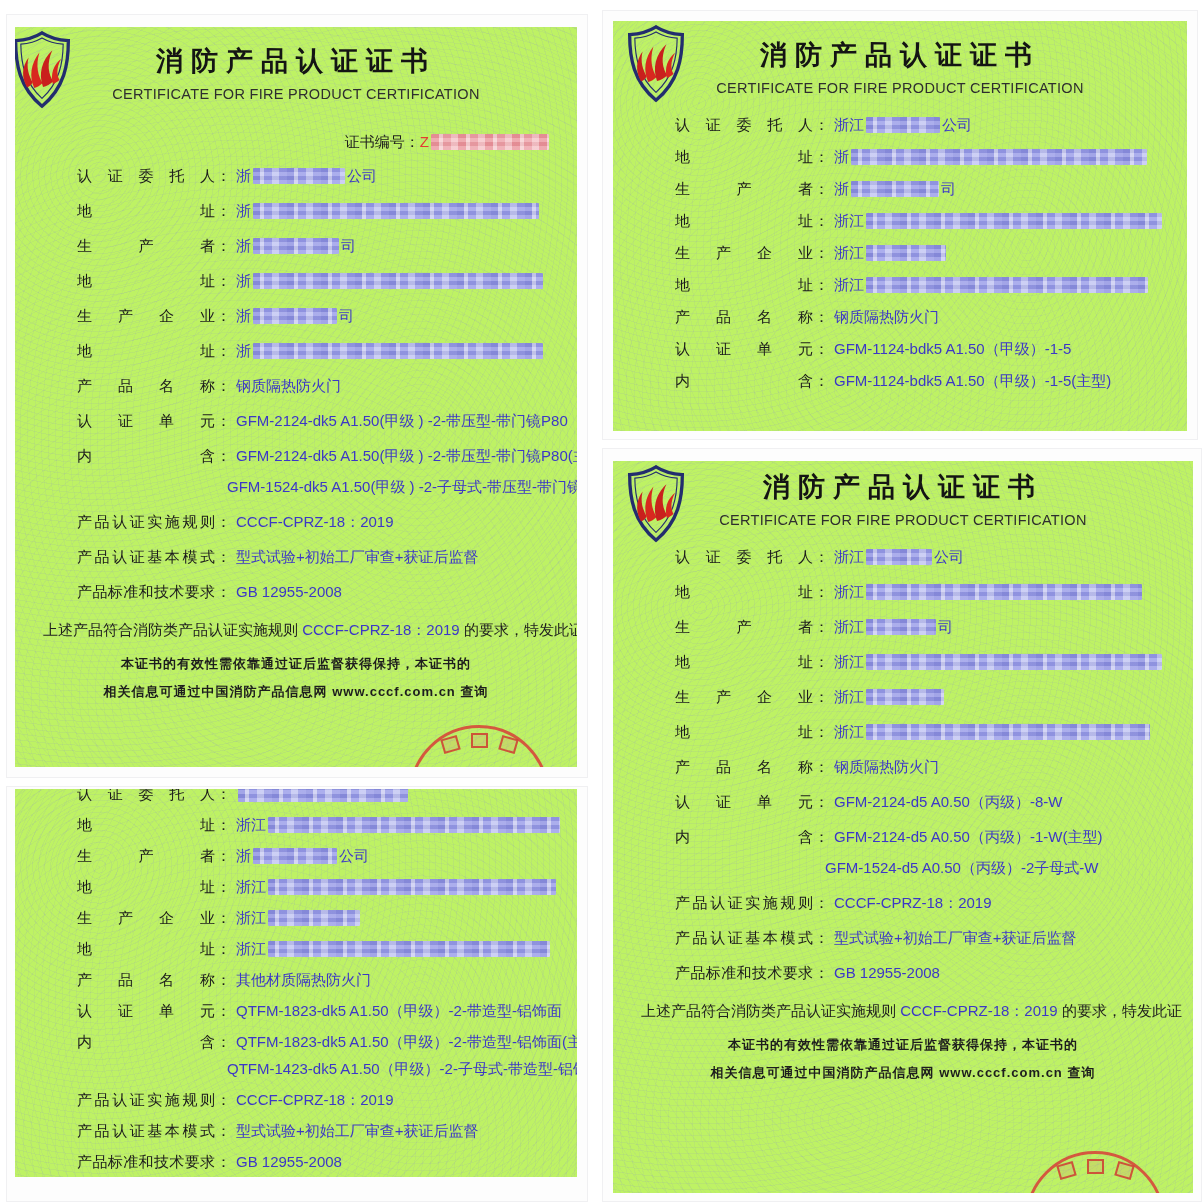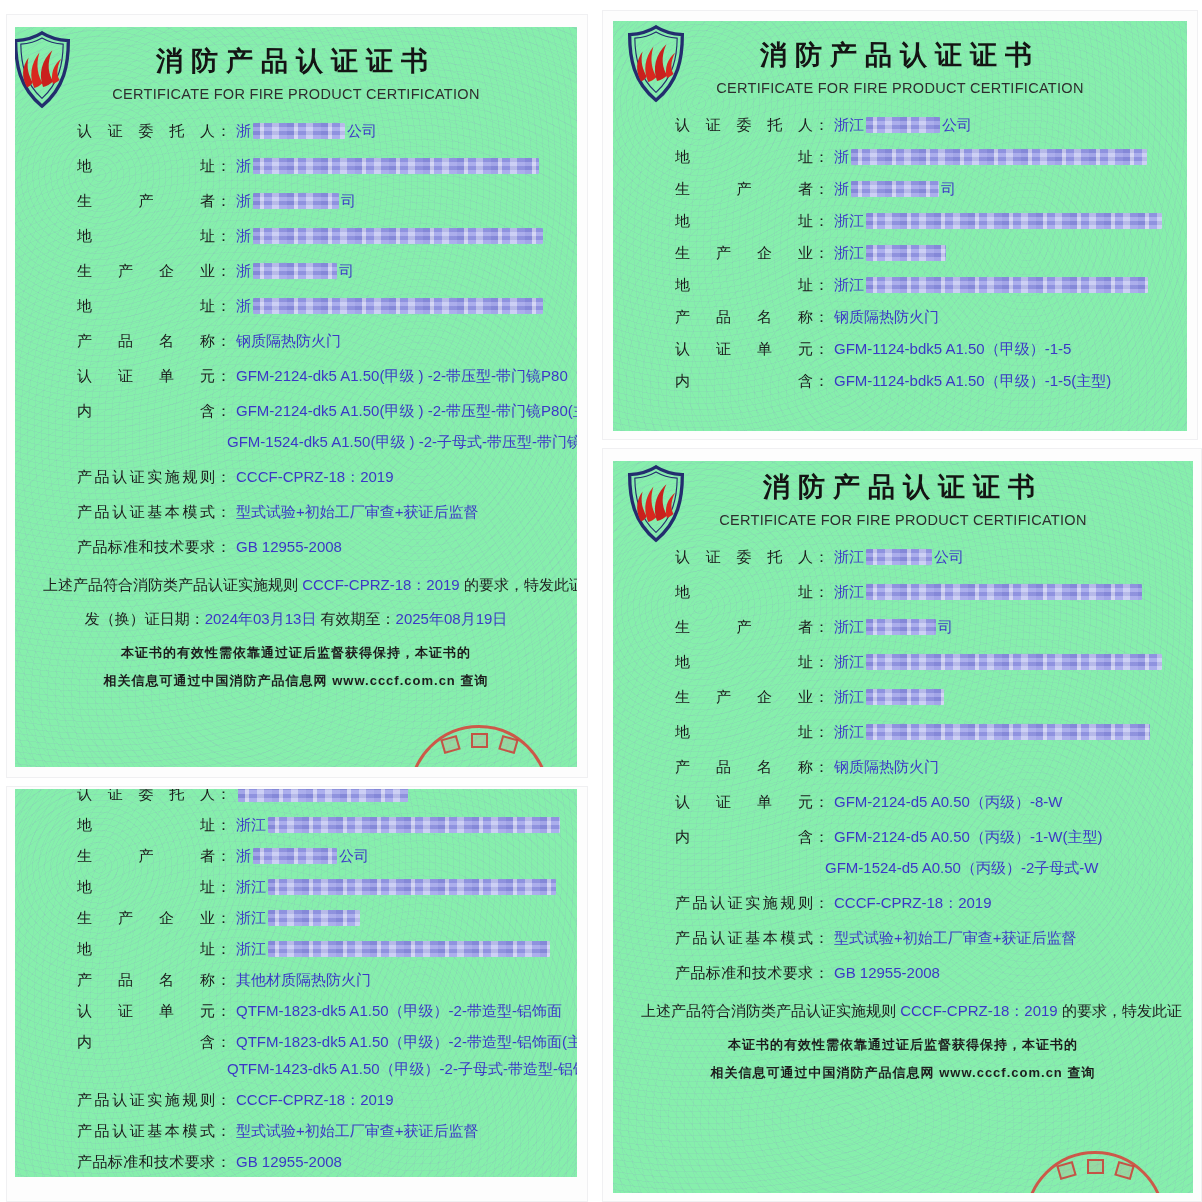--- a/index.html
+++ b/index.html
@@ -3,21 +3,21 @@
 <meta charset="utf-8">
 <style>
   html,body{margin:0;padding:0;background:#ffffff;}
   #page{position:relative;width:1202px;height:1202px;background:#ffffff;overflow:hidden;
         font-family:"Liberation Sans","DejaVu Sans",sans-serif;-webkit-font-smoothing:antialiased;}
   .cert{position:absolute;background:#fdfdfd;border:1px solid #f0f0f2;box-sizing:border-box;}
   .cert-tl{left:6px;top:14px;width:582px;height:764px;}
   .cert-bl{left:6px;top:786px;width:582px;height:416px;}
   .cert-tr{left:602px;top:10px;width:596px;height:430px;}
   .cert-br{left:602px;top:448px;width:600px;height:754px;}
-  .paper{position:absolute;overflow:hidden;background:#86efac;}
+  .paper{position:absolute;overflow:hidden;background:#bef264;}
   .cert-tl .paper{left:8px;right:10px;top:12px;bottom:10px;}
   .cert-bl .paper{left:8px;right:10px;top:2px;height:388px;}
   .cert-tr .paper{left:10px;right:10px;top:10px;bottom:8px;}
   .cert-br .paper{left:10px;right:8px;top:12px;height:732px;}
   
   .paper::before{content:"";position:absolute;inset:0;pointer-events:none;
     background-image:
       repeating-radial-gradient(circle at 15% 20%, rgba(140,150,195,.13) 0 1px, transparent 1px 6px),
       repeating-radial-gradient(circle at 72% 55%, rgba(140,150,195,.10) 0 1px, transparent 1px 7px),
       repeating-radial-gradient(circle at 40% 90%, rgba(140,150,195,.10) 0 1px, transparent 1px 8px);}
@@ -86,20 +86,21 @@
               <path d="M30 8 C24 11.5 16 13.5 9.5 14 C9.8 32 13 51 30 66.5 C47 51 50.2 32 50.5 14 C44 13.5 36 11.5 30 8 Z" fill="none" stroke="#232d6e" stroke-width="1.1"></path>
               <path d="M15.5 56 C10 46 10.5 36 17 27 C14.5 37 17.5 45 21 51 C19.5 53.5 17.5 55 15.5 56 Z" fill="#c9201d"></path>
               <path d="M22.5 56.5 C17.5 45 19 33 27.5 22 C23.5 35 26.5 45 30.5 51.5 C28 54 25.5 55.7 22.5 56.5 Z" fill="#d8281f"></path>
               <path d="M31 55.5 C26.5 43 29.5 30 40 20 C34 33 36.5 44 41 50 C38 53 34.5 54.8 31 55.5 Z" fill="#c9201d"></path>
               <path d="M40.5 52.5 C38 43 41 34 48.5 28 C43.5 37 44.5 45 47 48.5 C45 50.5 43 51.8 40.5 52.5 Z" fill="#d8281f"></path>
             </svg>
           </div>
           <div class="title">消防产品认证证书</div>
           <div class="subtitle">CERTIFICATE FOR FIRE PRODUCT CERTIFICATION</div>
         </div>
+        <div class="certno"><span class="seg c-black">证书编号：</span><span class="seg c-red">Z</span><span class="blur pink" style="width: 118px;"></span></div>
         <div class="rows">
           <div class="row">
             <span class="lbl">
               <span>认</span>
               <span>证</span>
               <span>委</span>
               <span>托</span>
               <span>人</span>
             </span>
             <span class="colon">：</span>
@@ -216,21 +217,20 @@
               <span>术</span>
               <span>要</span>
               <span>求</span>
             </span>
             <span class="colon">：</span>
             <span class="val"><span class="seg c-blue">GB 12955-2008</span></span>
           </div>
         </div>
         <div class="flines">
           <div class="fline"><span class="seg c-black">上述产品符合消防类产品认证实施规则 </span><span class="seg c-blue">CCCF-CPRZ-18：2019</span><span class="seg c-black"> 的要求，特发此证</span></div>
-          <div class="fline"><span class="seg c-black">发（换）证日期：</span><span class="seg c-blue">2024年03月13日</span><span class="seg c-black"> 有效期至：</span><span class="seg c-blue">2025年08月19日</span></div>
           <div class="fline bold"><span class="seg c-black">本证书的有效性需依靠通过证后监督获得保持，本证书的</span></div>
           <div class="fline bold"><span class="seg c-black">相关信息可通过中国消防产品信息网 www.cccf.com.cn 查询</span></div>
         </div>
         <div class="seal">
           <b></b>
           <b></b>
           <b></b>
         </div>
       </div>
   </section>

